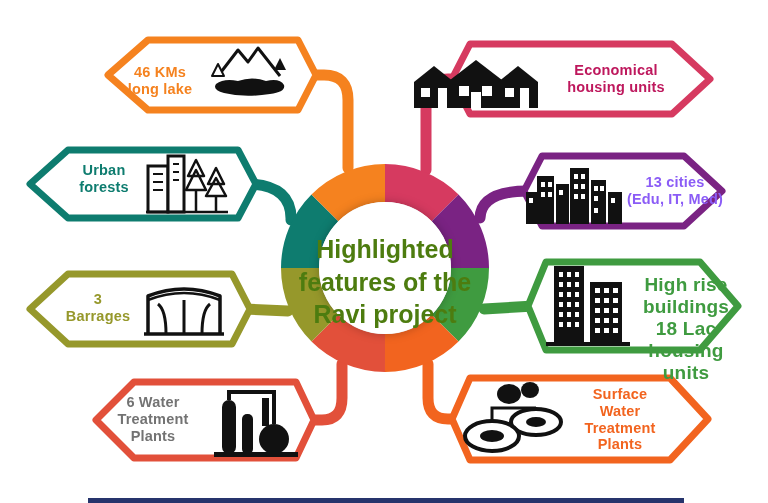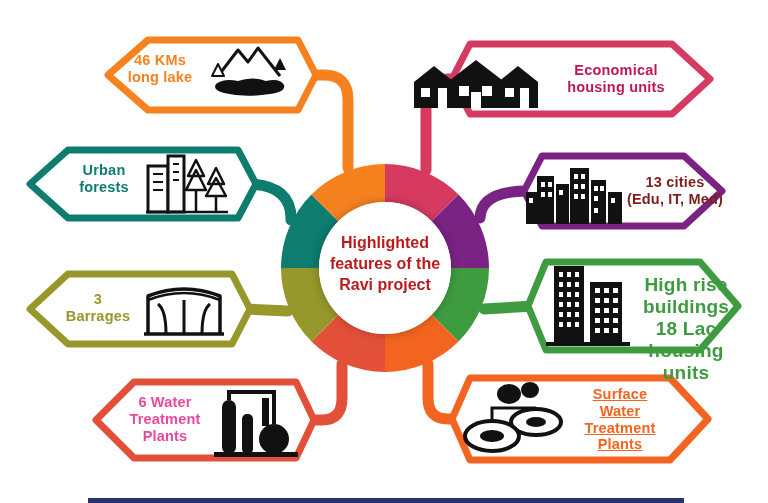--- a/index.html
+++ b/index.html
@@ -24,23 +24,23 @@
     font-size: 14.5px;
     line-height: 1.16;
     letter-spacing: 0.2px;
   }
   .feature-label.small { font-size: 19px; }
   .center-title {
     position: absolute;
     left: 295px; top: 233px; width: 180px;
     text-align: center;
     white-space: pre-line;
-    font-size: 16px;
+    font-size: 25px;
     font-weight: bold;
-    color: #b91c1c;
+    color: #4d7c0f;
     line-height: 1.3;
   }
   .banner-path { fill: #ffffff; stroke-width: 7; stroke-linejoin: round; }
   .connector { fill: none; stroke-width: 11; stroke-linecap: round; }
   .ring-seg { fill: none; stroke-width: 38; }
   .hub { filter: drop-shadow(0 0 5px rgba(0,0,0,0.25)); }
   .footer-strip {
     position: absolute;
     left: 88px; bottom: 0; width: 596px; height: 5px;
     background: #26346c;
@@ -157,38 +157,38 @@
         <ellipse cx="68" cy="12" rx="9" ry="8" fill="#111"></ellipse>
         <ellipse cx="74" cy="44" rx="25" ry="13" fill="#fff" stroke="#111" stroke-width="4"></ellipse>
         <ellipse cx="74" cy="44" rx="10" ry="5" fill="#111"></ellipse>
         <ellipse cx="30" cy="58" rx="27" ry="15" fill="#fff" stroke="#111" stroke-width="4"></ellipse>
         <ellipse cx="30" cy="58" rx="12" ry="6" fill="#111"></ellipse>
       </g>
 
     </g>
   </svg>
 
-  <div class="feature-label" style="left: 108px; top: 52px; width: 104px; color: rgb(245, 130, 31);">46 KMs
+  <div class="feature-label" style="left: 108px; top: 64px; width: 104px; color: rgb(245, 130, 31);">46 KMs
 long lake</div>
   <div class="feature-label" style="left: 58px; top: 162px; width: 92px; color: rgb(14, 124, 111);">Urban
 forests</div>
   <div class="feature-label" style="left: 54px; top: 291px; width: 88px; color: rgb(150, 152, 43);">3
 Barrages</div>
-  <div class="feature-label" style="left: 112px; top: 394px; width: 106px; color: #ec4899;">6 Water
+  <div class="feature-label" style="left: 100px; top: 394px; width: 106px; color: #737373;">6 Water
 Treatment
 Plants</div>
   <div class="feature-label" style="left: 542px; top: 62px; width: 148px; color: #be185d;">Economical
 housing units</div>
-  <div class="feature-label" style="left: 614px; top: 174px; width: 122px; color: #7f1d1d;">13 cities
+  <div class="feature-label" style="left: 614px; top: 174px; width: 122px; color: #8b5cf6;">13 cities
 (Edu, IT, Med)</div>
   <div class="feature-label small" style="left: 630px; top: 274px; width: 112px; color: rgb(63, 155, 64);">High rise
 buildings
 18 Lac
 housing units</div>
-  <div class="feature-label" style="left: 568px; top: 386px; width: 104px; color: rgb(242, 100, 31); text-decoration: underline;">Surface
+  <div class="feature-label" style="left: 568px; top: 386px; width: 104px; color: rgb(242, 100, 31);">Surface
 Water
 Treatment
 Plants</div>
 
   <div class="center-title">Highlighted
 features of the
 Ravi project</div>
 
   <div class="footer-strip"></div>
 

